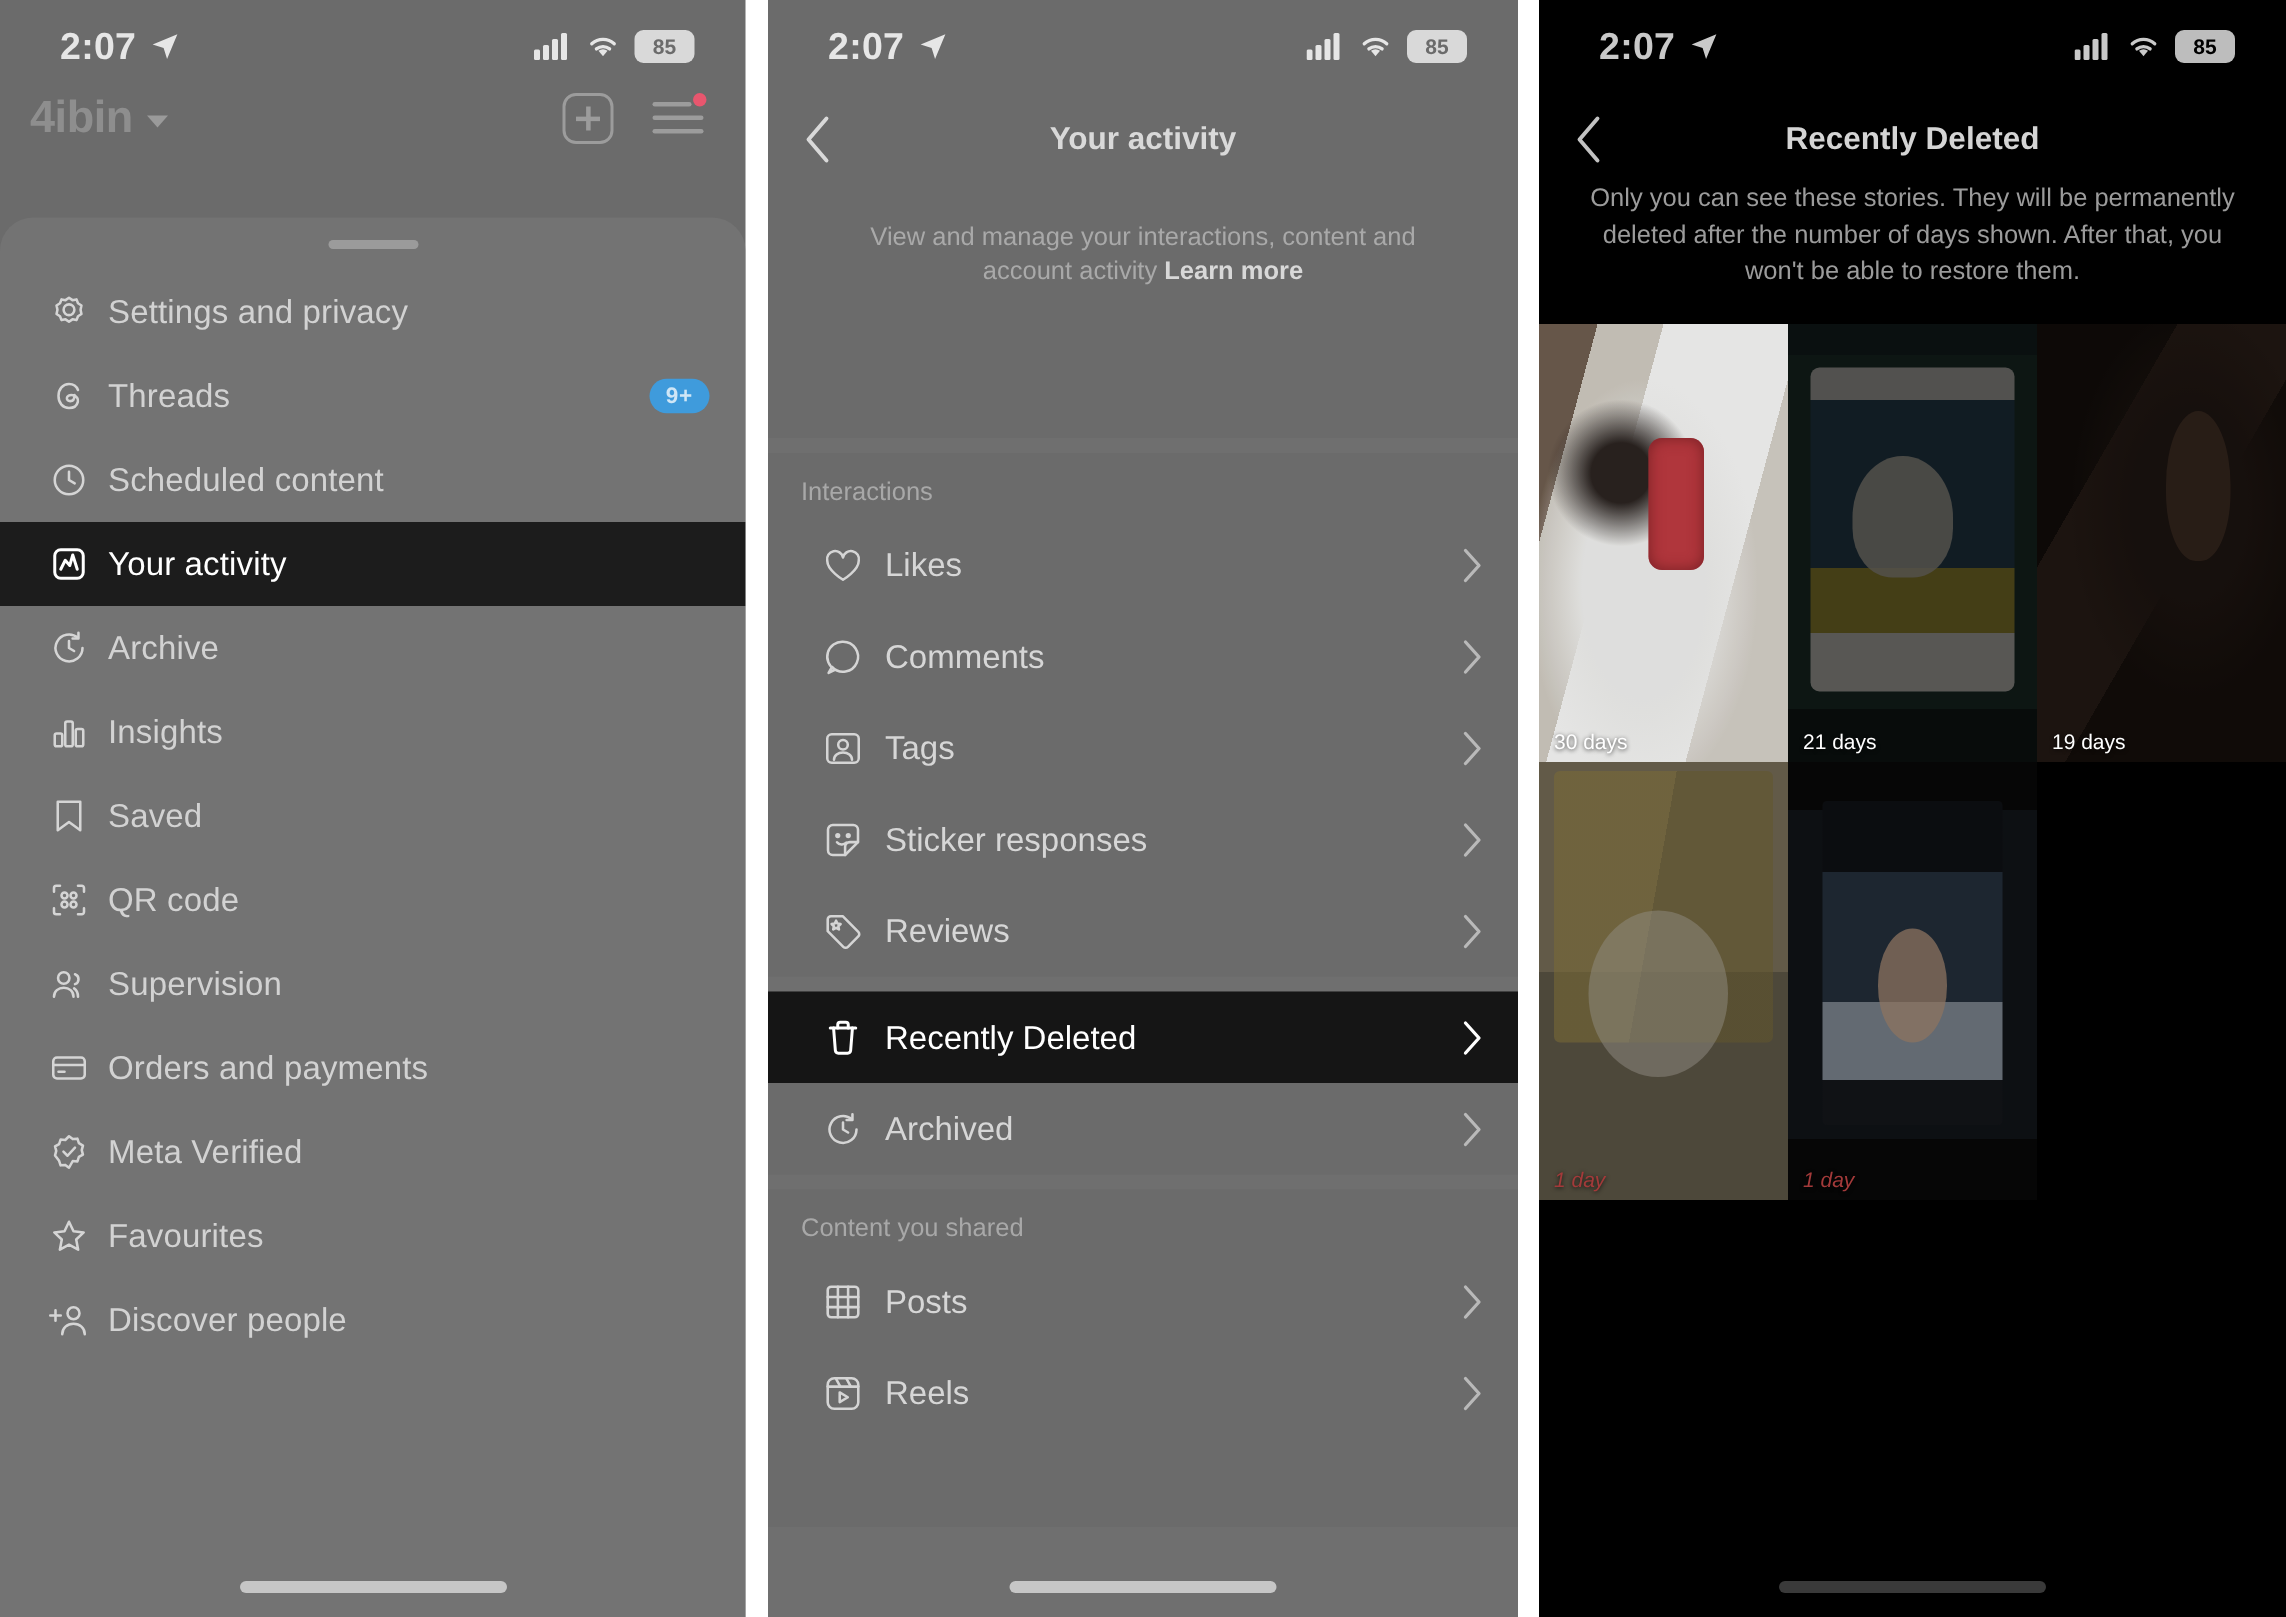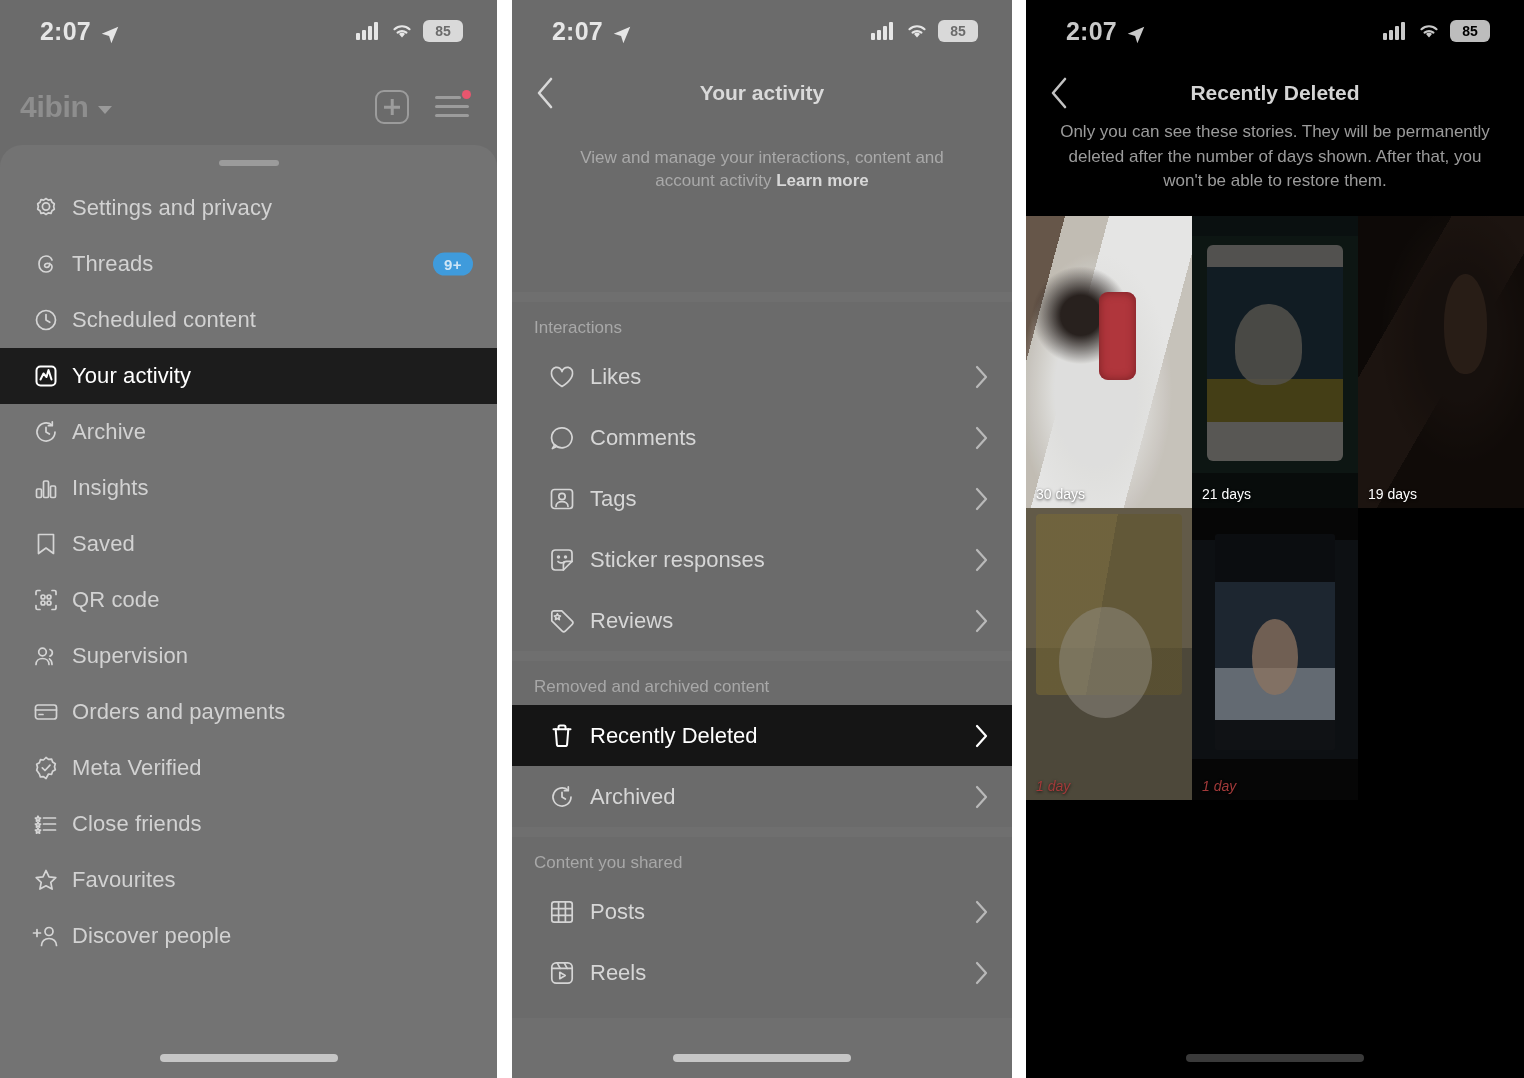--- a/index.html
+++ b/index.html
@@ -19,37 +19,37 @@
   .gap2 { width:14px; height:1078px; background:#ffffff; flex:0 0 14px; }
   .panel.p3 { width:498px; background:#000000; }
 
   
   .statusbar {
     position:absolute; top:0; left:0; right:0; height:62px;
     display:flex; align-items:center; justify-content:space-between;
     padding:0 34px 0 40px;
     z-index:40;
   }
-  .sb-left { display:flex; align-items:flex-end; gap:8px; }
+  .sb-left { display:flex; align-items:center; gap:8px; }
   .sb-time { font-size:25px; font-weight:600; letter-spacing:0.2px; }
   .sb-right { display:flex; align-items:center; gap:9px; }
   .bat {
     display:inline-flex; align-items:center; justify-content:center;
     min-width:40px; height:22px; border-radius:6px;
     font-size:14px; font-weight:700; padding:0 0;
   }
   .p1 .statusbar, .p2 .statusbar { color:#e6e6e6; }
   .p1 .bat, .p2 .bat { background:#d9d9d9; color:#6b6b6b; }
   .p3 .statusbar { color:#c9c9c9; }
   .p3 .bat { background:#bdbdbd; color:#000; }
 
   
   .ighead {
     position:absolute; top:62px; left:0; right:0; height:62px;
-    display:flex; align-items:flex-end; justify-content:space-between;
+    display:flex; align-items:flex-start; justify-content:space-between;
     padding:0 28px 0 20px; z-index:10;
   }
   .uname { display:flex; align-items:baseline; gap:9px; }
   .uname-txt { font-size:30px; font-weight:700; color:#8e8e8e; letter-spacing:-0.3px; }
   .chev-dn { width:0;height:0;border-left:7px solid transparent;border-right:7px solid transparent;border-top:8px solid #9a9a9a; position:relative; top:-3px; }
   .head-icons { display:flex; align-items:center; gap:26px; }
   .ic-plus { width:34px; height:34px; border:2.5px solid #9c9c9c; border-radius:9px; position:relative; }
   .ic-plus:before,.ic-plus:after{content:"";position:absolute;background:#9c9c9c;}
   .ic-plus:before{left:50%;top:7px;bottom:7px;width:2.5px;transform:translateX(-50%);}
   .ic-plus:after{top:50%;left:7px;right:7px;height:2.5px;transform:translateY(-50%);}
@@ -304,31 +304,20 @@
               <svg width="30" height="30" viewBox="0 0 30 30">
                 <path class="si" d="M15 4.5l2.5 1.9 3.1-.3 1 3 2.7 1.6-.8 3 .8 3-2.7 1.6-1 3-3.1-.3L15 25.5l-2.5-1.9-3.1.3-1-3L5.7 17.3l.8-3-.8-3 2.7-1.6 1-3 3.1.3z"></path>
                 <path class="si" d="M11.3 14.8l2.7 2.7 5-5.4"></path>
               </svg>
             </span>
             <span class="lbl">Meta Verified</span>
           </div>
           <div class="mrow">
             <span class="ico">
               <svg width="30" height="30" viewBox="0 0 30 30">
-                <path class="si" d="M7 7.2l.8 1.7 1.8.2-1.4 1.3.4 1.8L7 11.3l-1.6.9.4-1.8L4.4 9.1l1.8-.2z"></path>
-                <path class="si" d="M7 13.2l.8 1.7 1.8.2-1.4 1.3.4 1.8L7 17.3l-1.6.9.4-1.8-1.4-1.3 1.8-.2z"></path>
-                <path class="si" d="M7 19.2l.8 1.7 1.8.2-1.4 1.3.4 1.8L7 23.3l-1.6.9.4-1.8-1.4-1.3 1.8-.2z"></path>
-                <path class="si" d="M12.5 9h12M12.5 15h12M12.5 21h12"></path>
-              </svg>
-            </span>
-            <span class="lbl">Close friends</span>
-          </div>
-          <div class="mrow">
-            <span class="ico">
-              <svg width="30" height="30" viewBox="0 0 30 30">
                 <path class="si" d="M15 5.5l3 6.3 6.8.8-5 4.7 1.3 6.8L15 20.8l-6.1 3.3 1.3-6.8-5-4.7 6.8-.8z"></path>
               </svg>
             </span>
             <span class="lbl">Favourites</span>
           </div>
           <div class="mrow">
             <span class="ico">
               <svg width="30" height="30" viewBox="0 0 30 30">
                 <circle class="si" cx="18" cy="10.5" r="4"></circle>
                 <path class="si" d="M10.5 24.5c0-4.2 3.3-7 7.5-7s7.5 2.8 7.5 7"></path>
@@ -440,21 +429,20 @@
               <path class="si" d="M14.8 4.8l10.4 10.4a2.2 2.2 0 0 1 0 3.1l-6.9 6.9a2.2 2.2 0 0 1-3.1 0L4.8 14.8V7a2.2 2.2 0 0 1 2.2-2.2z"></path>
               <path class="si" d="M10.4 7.8l.9 1.9 2.1.3-1.5 1.5.4 2.1-1.9-1-1.9 1 .4-2.1L7.4 10l2.1-.3z"></path>
             </svg>
           </span>
           <span class="lbl">Reviews</span>
           <svg class="chevcell" width="14" height="24" viewBox="0 0 14 24">
             <path class="carr" d="M3 2l9 10-9 10"></path>
           </svg>
         </div>
         <div class="sec-divider" style="position:relative;height:10px;"></div>
-        <div class="seclabel">Removed and archived content</div>
         <div class="lrow hl">
           <span class="ico">
             <svg width="30" height="30" viewBox="0 0 30 30">
               <path class="si" d="M6.5 8.3h17"></path>
               <path class="si" d="M11.5 8.3V6.1A1.6 1.6 0 0 1 13.1 4.5h3.8a1.6 1.6 0 0 1 1.6 1.6v2.2"></path>
               <path class="si" d="M8.7 8.3l1.2 15a2 2 0 0 0 2 1.8h6.2a2 2 0 0 0 2-1.8l1.2-15"></path>
             </svg>
           </span>
           <span class="lbl">Recently Deleted</span>
           <svg class="chevcell" width="14" height="24" viewBox="0 0 14 24">

